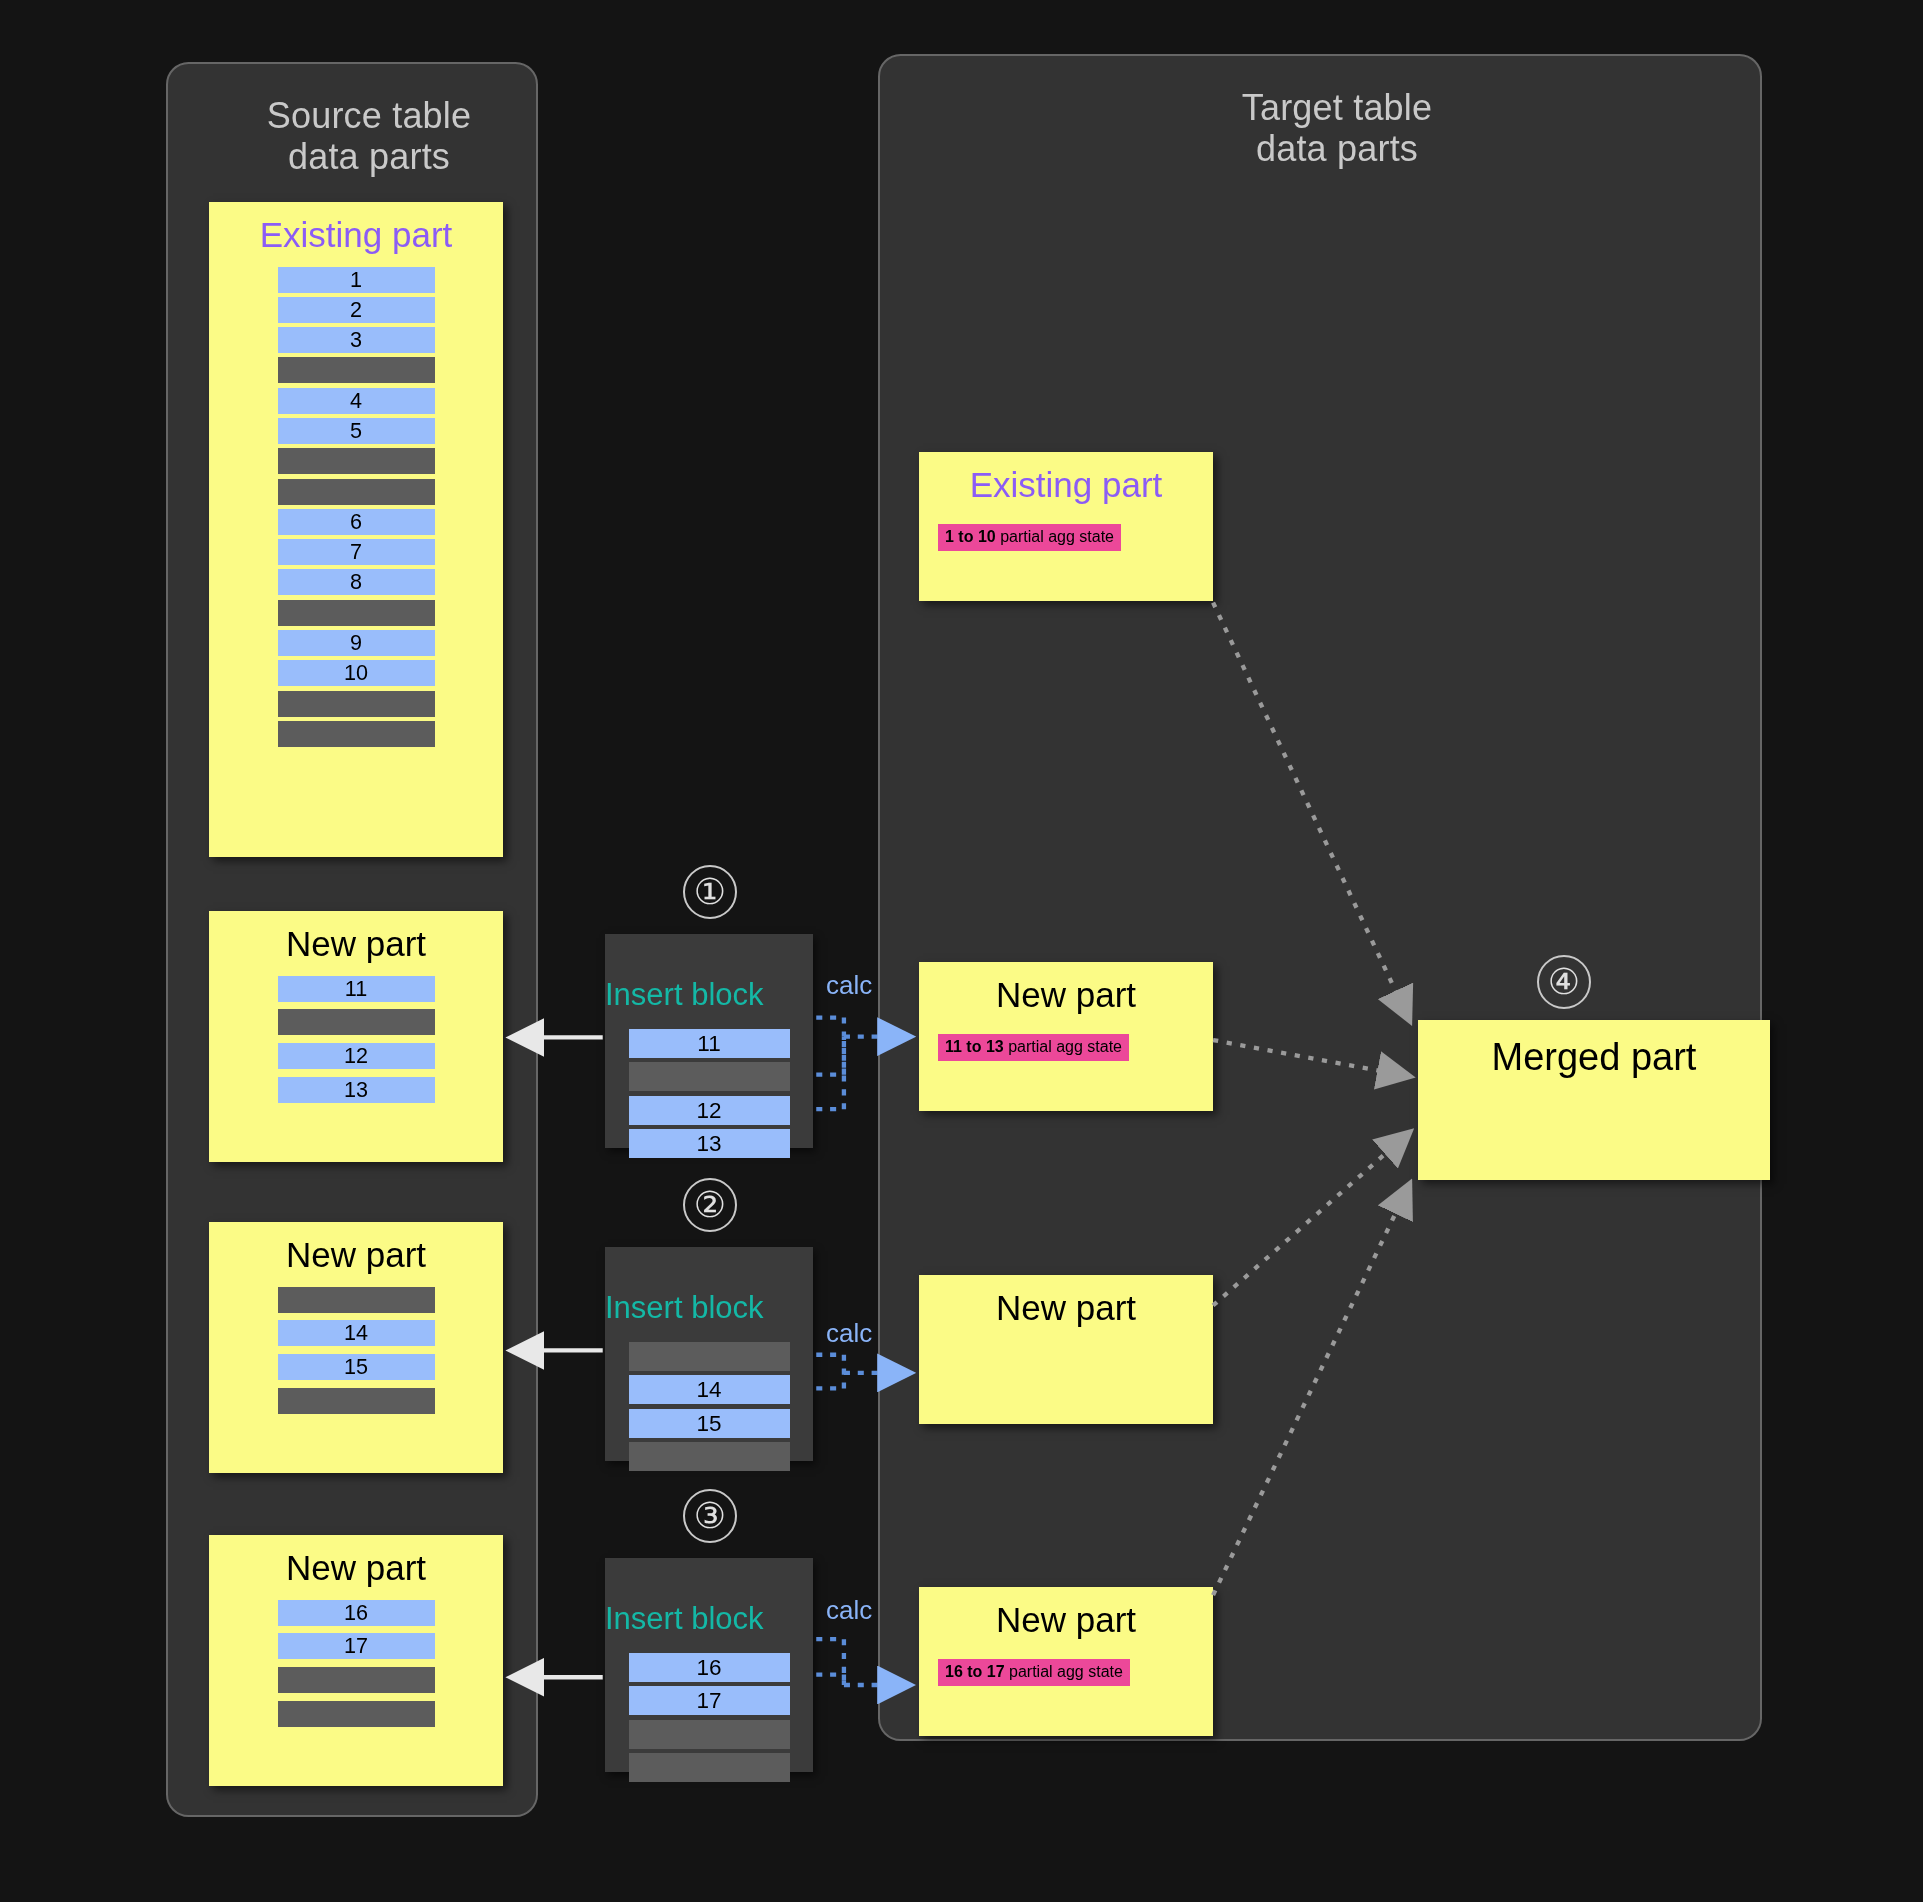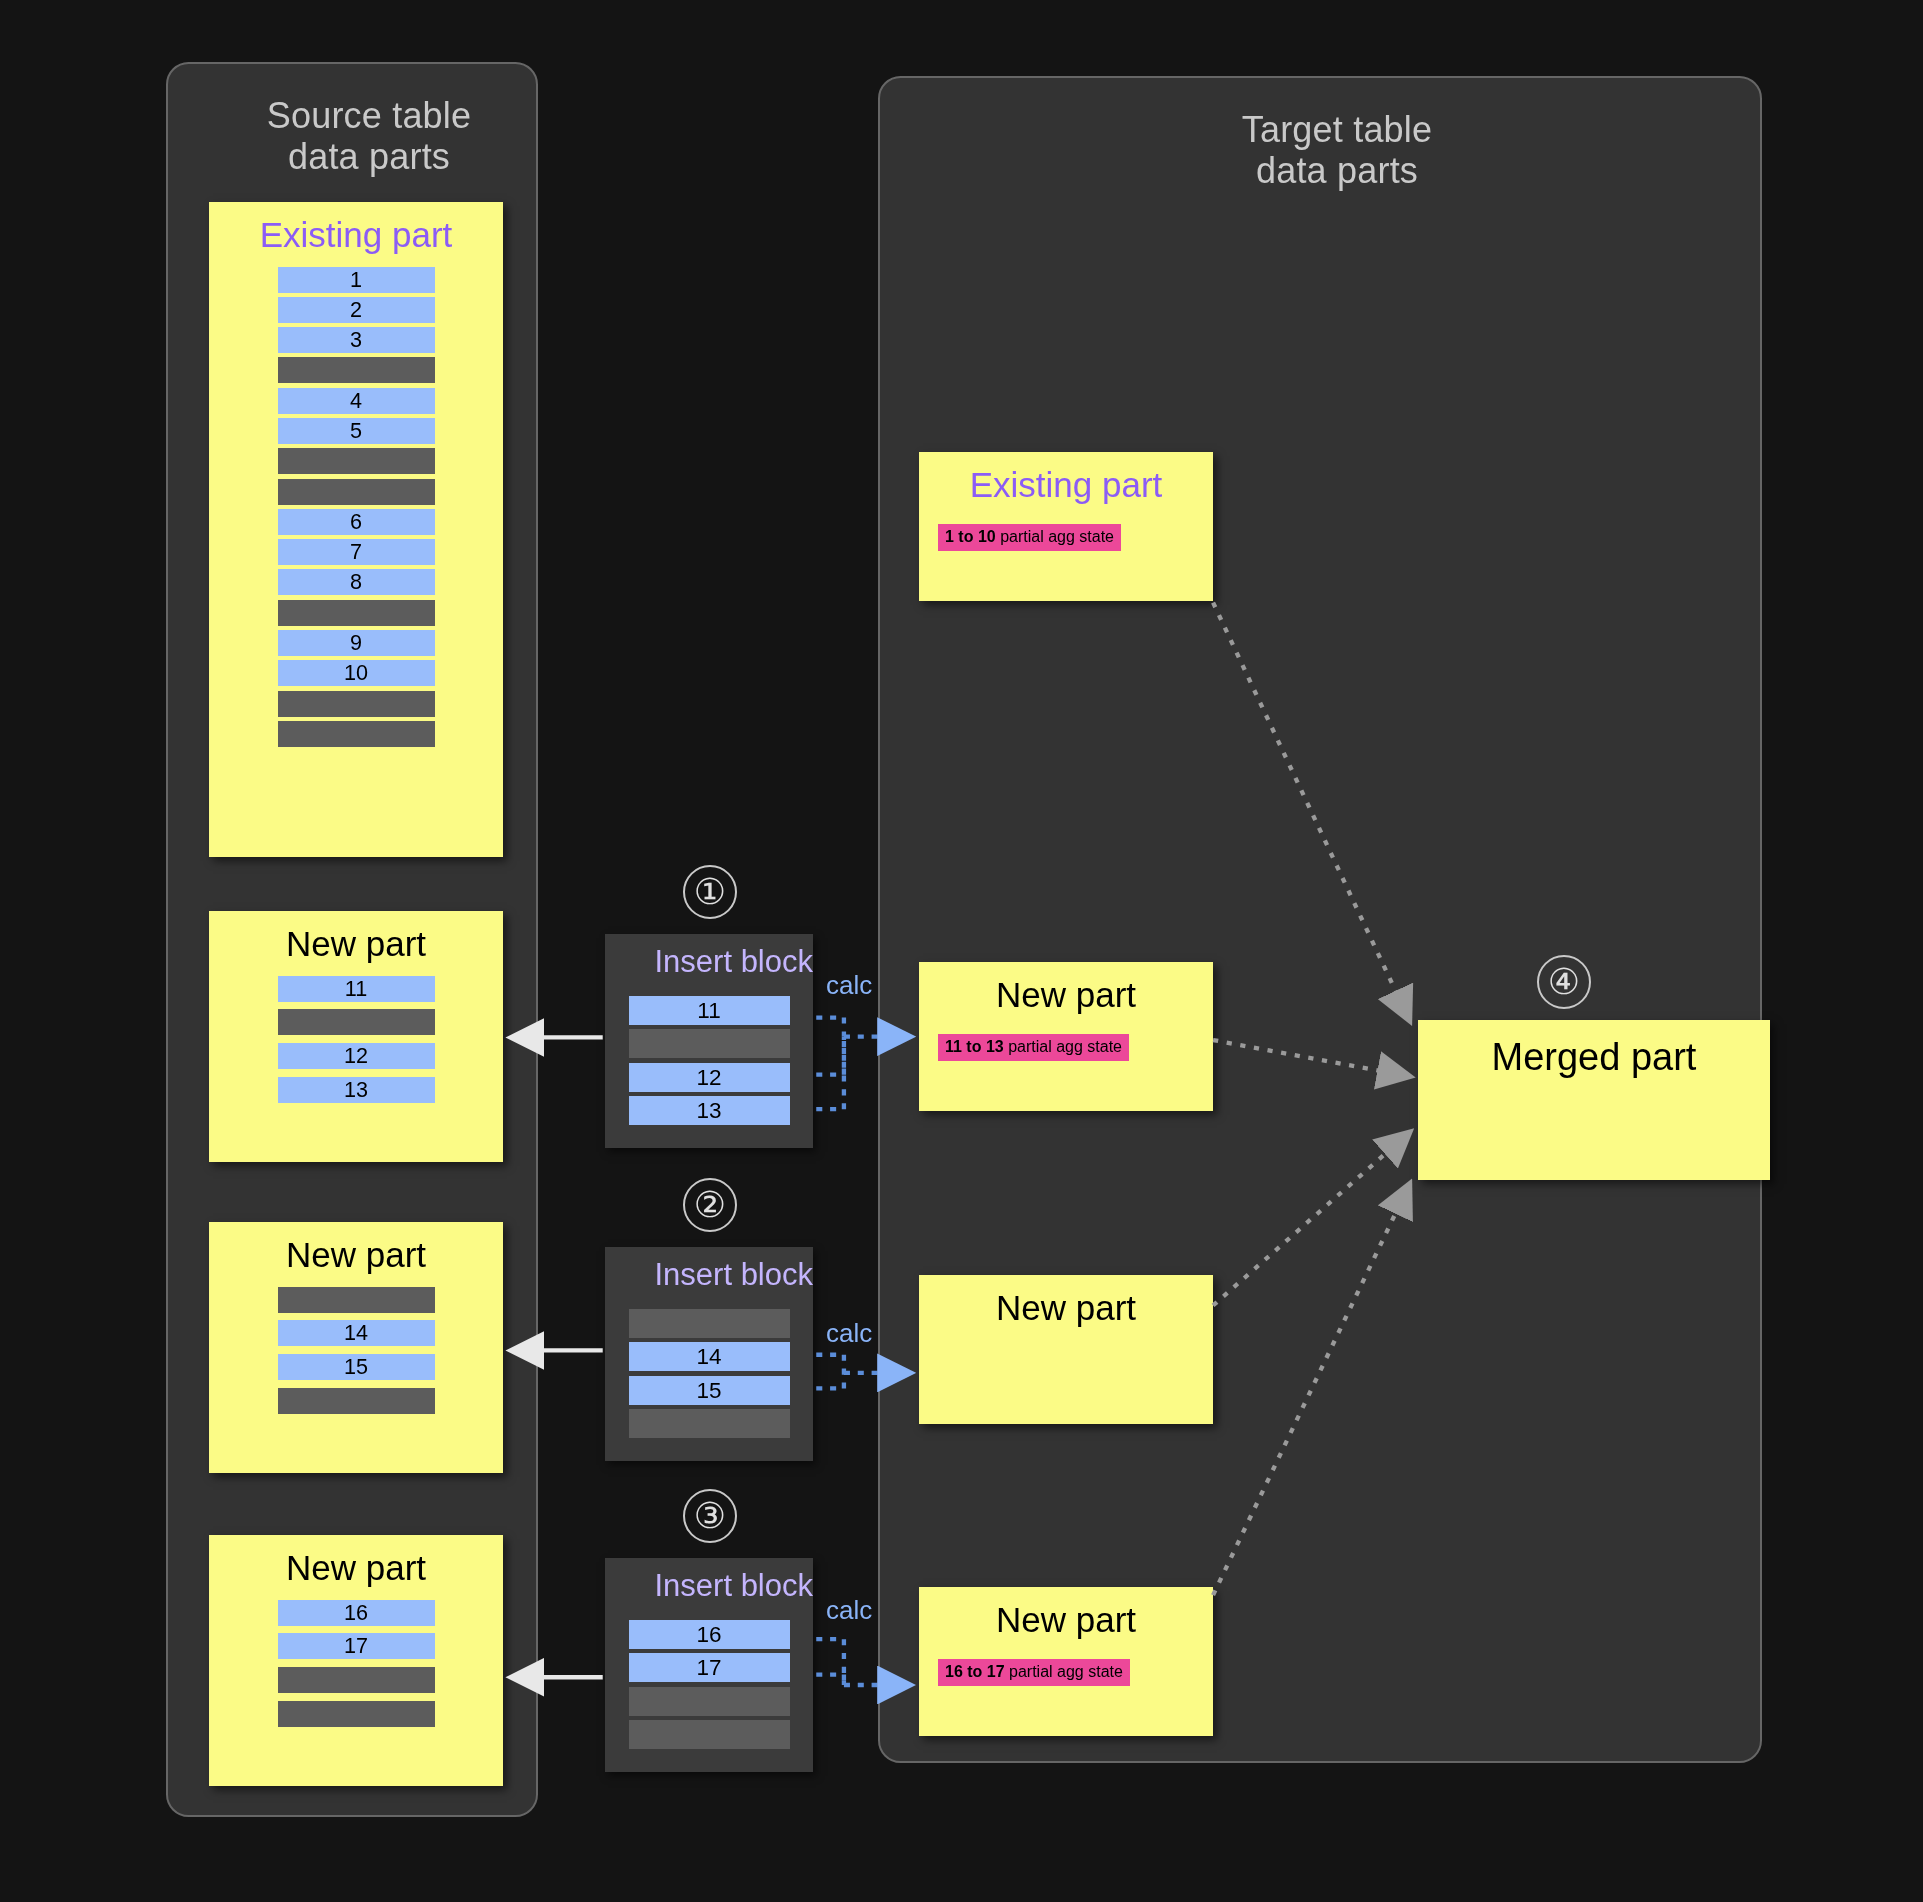--- a/index.html
+++ b/index.html
@@ -38,21 +38,21 @@
     font-size: 36px;
     line-height: 1.15;
     white-space: pre-line;
     letter-spacing: 0.2px;
     padding-left: 34px;
   }
 
   #source-panel { left: 166px; top: 62px; width: 372px; height: 1755px; }
   #source-panel .panel-title { top: 31px; }
 
-  #target-panel { left: 878px; top: 76px; width: 884px; height: 1687px; }
+  #target-panel { left: 878px; top: 54px; width: 884px; height: 1687px; }
   #target-panel .panel-title { top: 31px; }
 
   
   .part {
     position: absolute;
     background: #fbfb86;
     box-sizing: border-box;
     box-shadow: 3.5px 4.3px 8.6px rgba(0,0,0,.55);
     padding: 0;
   }
@@ -95,24 +95,25 @@
   .state-chip b { font-weight: bold; }
 
   
   .insert-block {
     position: absolute;
     background: #3b3b3b;
     box-sizing: border-box;
     box-shadow: 2.6px 3.5px 7.8px rgba(0,0,0,.5);
   }
   .insert-title {
-    text-align: right;
-    color: #c4b5fd;
+    text-align: left;
+    color: #14b8a6;
     font-size: 31px;
     padding-top: 10.4px;
+    margin-top: 33px;
   }
   .insert-block .rows { margin-top: 15.6px; }
   .insert-block .row { height: 29px; line-height: 29px; font-size: 22.5px; }
   .insert-block .row.blue { background: #99bdfb; color:#000; }
   .insert-block .row.gray { background: #5c5c5c; }
 
   
   .step-circle {
     position: absolute;
     width: 54px;

